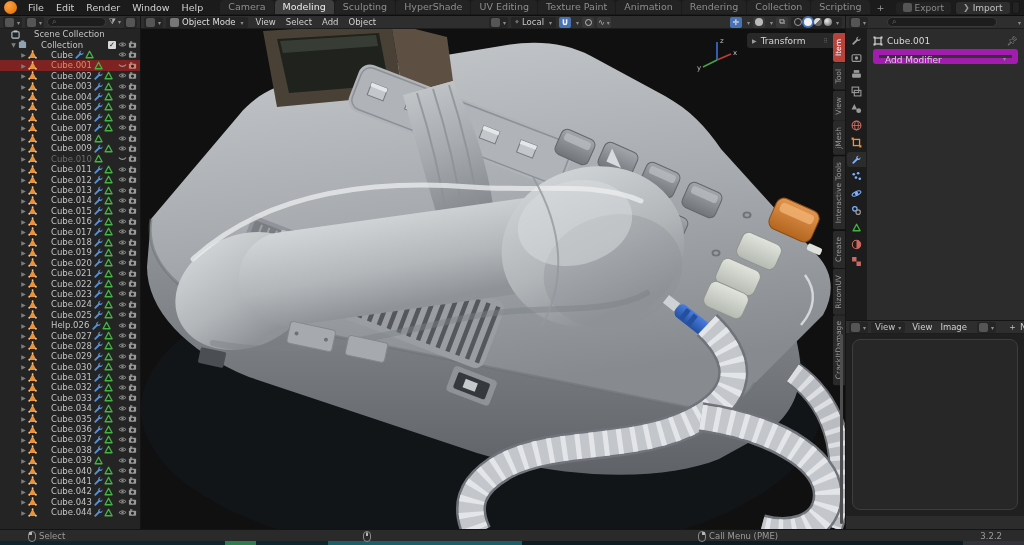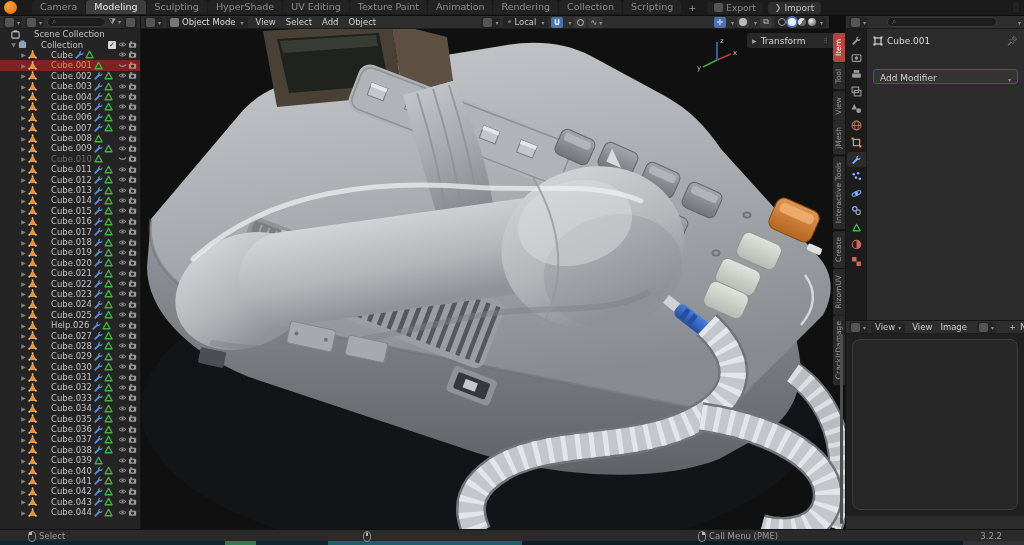--- a/index.html
+++ b/index.html
@@ -33,56 +33,63 @@
   .row .ic{width:10px;flex:0 0 auto;display:flex;justify-content:center}
   .row .lbl{margin-left:14px;margin-right:2px;color:#c4c4c4;overflow:hidden}
   .row .sp{flex:1}
   .row.sel{background:#7e2321}
   .row.sel .lbl{color:#e08868}
   .row .lbl.dim{color:#6d6d6d}
   .indent1{padding-left:10px}.indent2{padding-left:20px}
   .chk{width:8px;height:8px;background:#d8d8d8;border-radius:1px;color:#222;font-size:7px;line-height:8px;text-align:center;flex:0 0 auto;margin-right:1px}
   
   #viewport{flex:1;position:relative;overflow:hidden;background:radial-gradient(ellipse 90% 80% at 62% 30%,#41505d 0%,#36434f 38%,#273짜 0),radial-gradient(ellipse 95% 85% at 60% 32%,#41505d 0%,#36434f 40%,#26323d 72%,#1a252e 100%)}
-  #vp-hdr{position:absolute;top:0;left:0;right:16px;z-index:6}
+  #vp-hdr{position:absolute;top:0;left:0;right:0;z-index:6}
   .vmenu{padding:0 5px;color:#d0d0d0}
   #vp-canvas{position:absolute;left:0;top:13px;width:100%;height:500px}
   #axis-gizmo{position:absolute;right:104px;top:18px;z-index:4}
   .ax-lbl{font-size:7px;fill:#b9c2cb}
   #npanel-hdr{position:absolute;right:12px;top:17px;width:86px;height:15px;background:#282828;border-radius:3px 0 0 3px;display:flex;align-items:center;padding:0 5px;gap:4px;z-index:5;color:#d6d6d6;font-size:9px}
   #npanel-tabs{position:absolute;right:0;top:17px;width:12px;display:flex;flex-direction:column;gap:1px;z-index:5}
   .ntab{writing-mode:vertical-rl;transform:rotate(180deg);background:#2a2a2a;color:#9a9a9a;font-size:7.5px;padding:6px 1px;border-radius:0 2px 2px 0;text-align:center;white-space:nowrap}
   .ntab.active{background:#b8423c;color:#fff}
   #vp-scroll{position:absolute;right:2px;top:318px;width:3px;height:190px;background:#4e4e4e;border-radius:2px;z-index:5}
   .icbtn{display:flex;align-items:center;justify-content:center;min-width:12px;height:11px;background:#383838;border-radius:2px;padding:0 1px}
   .icbtn.blue{background:#4772b3}
   .ball{width:8px;height:8px;border-radius:50%;display:inline-block}
   
   #properties{width:179px;display:flex;flex-direction:column;background:#2c2c2c;border-left:1px solid #151515}
   #props-upper{height:291px;display:flex}
   #ptab-col{width:21px;background:#1c1c1c;display:flex;flex-direction:column;align-items:center;padding-top:4px;gap:2px}
   .ptab{width:19px;height:15px;display:flex;align-items:center;justify-content:center;border-radius:3px 0 0 3px}
   .ptab.active{background:#2c2c2c}
   #props-content{flex:1;padding:4px 6px}
   #crumb{display:flex;align-items:center;gap:4px;height:16px;font-size:9px;color:#d8d8d8}
-  #addmod{margin-top:20px;height:15px;background:#333;border:1px solid #a21caf;border-radius:3px;display:flex;align-items:flex-end;padding:0 6px;font-size:9px;color:#d4d4d4}
+  #addmod{margin-top:0;height:15px;background:#333;border:6px solid #a21caf;border-radius:3px;display:flex;align-items:flex-start;padding:0 6px;font-size:9px;color:#d4d4d4}
   #addmod .arr{margin-left:auto}
   
   #imgedit{height:196px;display:flex;flex-direction:column;border-top:1px solid #151515;background:#202020}
   #ie-body{flex:1;margin:5px 6px 6px;background:#272727;border:1px solid #3d3d3d;border-radius:8px}
   
   #statusbar{height:12px;background:#2a2a2a;position:relative;border-top:1px solid #141414;font-size:8.5px;color:#9b9b9b}
   #statusbar .grp{position:absolute;top:0;display:flex;align-items:center;gap:3px;height:12px}
   #bottomstrip{height:4px;background:linear-gradient(90deg,#0e2630 0 22%,#2e7d4f 22% 25%,#0e2630 25% 32%,#1a5f6a 32% 51%,#0c1d26 51% 94%,#30343a 94% 100%)}
 </style>
 </head>
 <body>
 
 <div id="topbar">
   <div id="logo"></div>
+  <div style="display:flex">
+      <span class="menu">File</span>
+      <span class="menu">Edit</span>
+      <span class="menu">Render</span>
+      <span class="menu">Window</span>
+      <span class="menu">Help</span>
+    </div>
   <div id="ws-tabs">
       <span class="ws">Camera</span>
       <span class="ws active">Modeling</span>
       <span class="ws">Sculpting</span>
       <span class="ws">HyperShade</span>
       <span class="ws">UV Editing</span>
       <span class="ws">Texture Paint</span>
       <span class="ws">Animation</span>
       <span class="ws">Rendering</span>
       <span class="ws">Collection</span>

